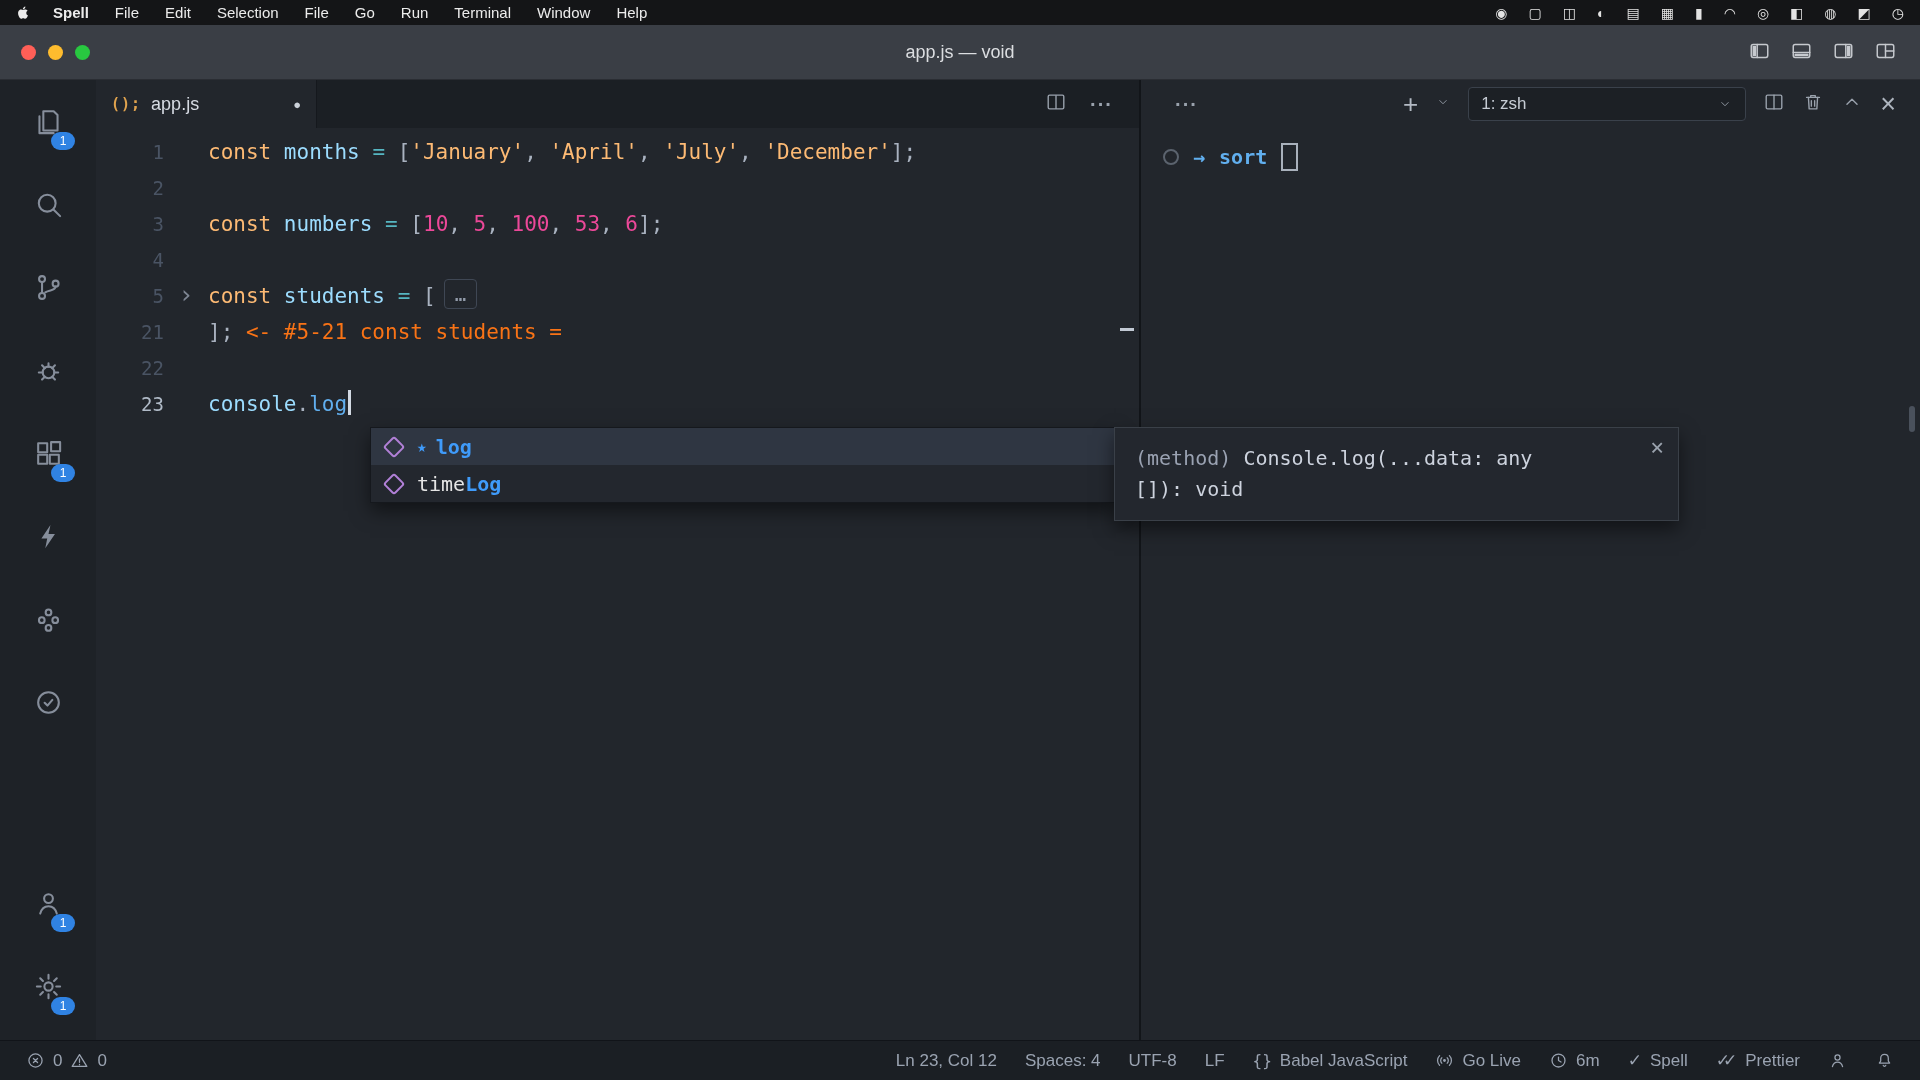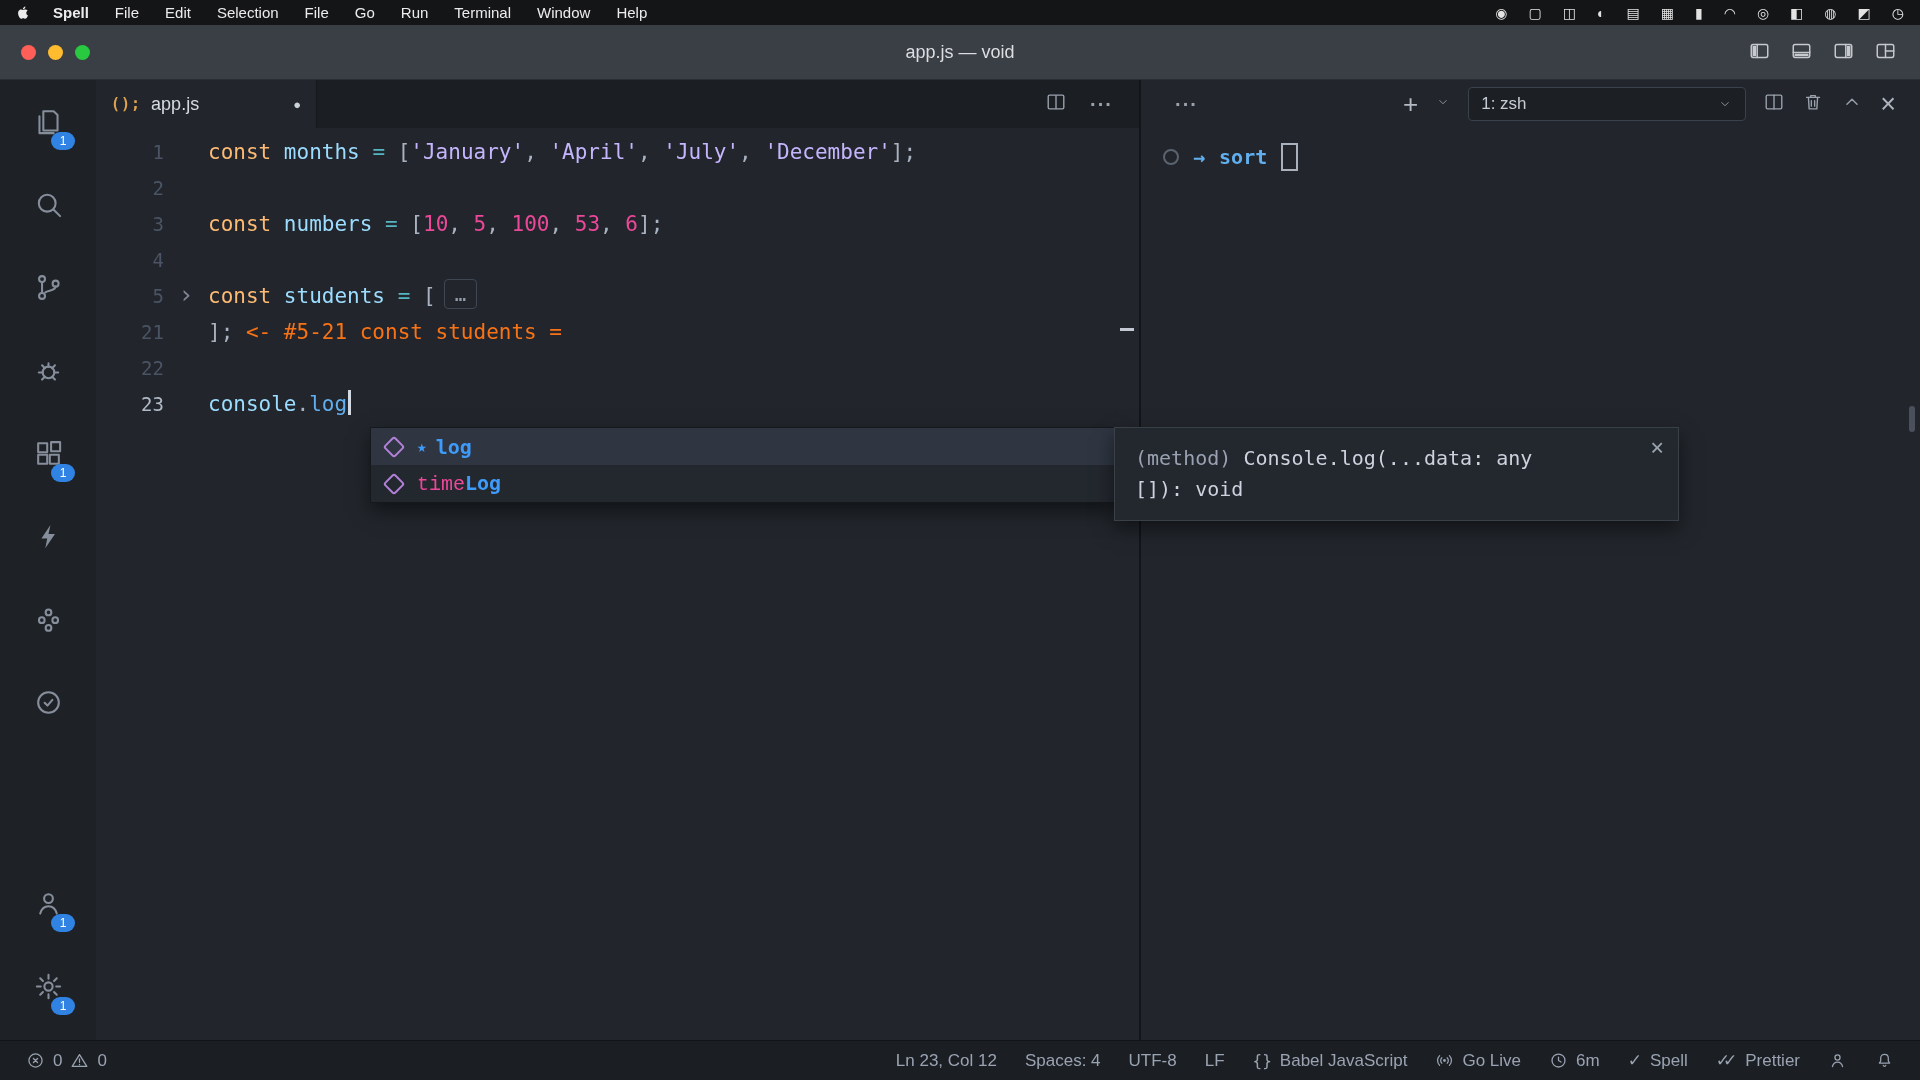--- a/index.html
+++ b/index.html
@@ -50,21 +50,21 @@
   .code-lines{padding-top:6px;}
   .code-line{display:flex;height:36px;line-height:36px;font-size:21px;white-space:pre;}
   .gutter-num{width:68px;text-align:right;color:#4a5464;font-size:19px;flex:none;}
   .code-line.active .gutter-num{color:#b0bac7;}
   .fold-col{width:44px;text-align:center;color:#7e8693;font-size:25px;line-height:34px;flex:none;}
   .code-text{flex:1;}
   .tk-kw{color:#fdba74}
   .tk-vr{color:#9cdcfe}
   .tk-op{color:#56b6c2}
   .tk-pn{color:#a9b2c0}
-  .tk-st{color:#c4b5fd}
+  .tk-st{color:#fdba74}
   .tk-nm{color:#ec4899}
   .tk-cm{color:#f97316}
   .tk-fn{color:#61afef}
   .fold-badge{display:inline-block;margin-left:8px;padding:0 10px;border:1px solid #3f4754;border-radius:4px;color:#939cab;
               line-height:28px;height:28px;vertical-align:2px;font-size:19px;}
   .caret{display:inline-block;width:2.5px;height:25px;background:#d2d9e3;vertical-align:-4px;margin-left:1px;}
   .overview-ruler{position:absolute;top:0;right:0;width:22px;height:100%;}
   .cursor-marker{position:absolute;top:200px;left:3px;width:14px;height:3px;background:#c2c9d4;}
 
   
@@ -96,21 +96,21 @@
   .dbl{letter-spacing:-7px;margin-right:7px;}
 
   
   .suggest{position:absolute;left:370px;top:427px;width:744px;background:#23272e;border:1px solid #15181d;
            box-shadow:0 8px 18px rgba(0,0,0,.5);z-index:6;font-family:"DejaVu Sans Mono",monospace;font-size:20px;}
   .suggest-item{height:37px;display:flex;align-items:center;gap:9px;padding:0 12px;color:#c9cfda;}
   .suggest-item.selected{background:#2f3642;}
   .method-icon{width:12px;height:12px;border:2px solid #b180d7;border-radius:3px;transform:rotate(45deg);margin:0 6px 0 3px;flex:none;}
   .star{color:#3f9bfa;font-size:16px;}
   .sg-hl{color:#3f9bfa;font-weight:bold;}
-  .sg-tx{color:#ec4899;font-family:Liberation Mono, monospace;}
+  .sg-tx{color:#e5e5e5;}
 
   
   .docbox{position:absolute;left:1114px;top:427px;width:565px;box-sizing:border-box;background:#23272e;border:1px solid #3a4048;
           box-shadow:0 8px 18px rgba(0,0,0,.5);z-index:6;padding:15px 20px;font-family:"DejaVu Sans Mono",monospace;
           font-size:20px;line-height:31px;color:#cdd3de;}
   .doc-prefix{color:#9aa2b2;}
   .doc-close{position:absolute;top:8px;right:14px;font-size:23px;color:#9aa2ad;line-height:1;}
 </style>
 </head>
 <body>

